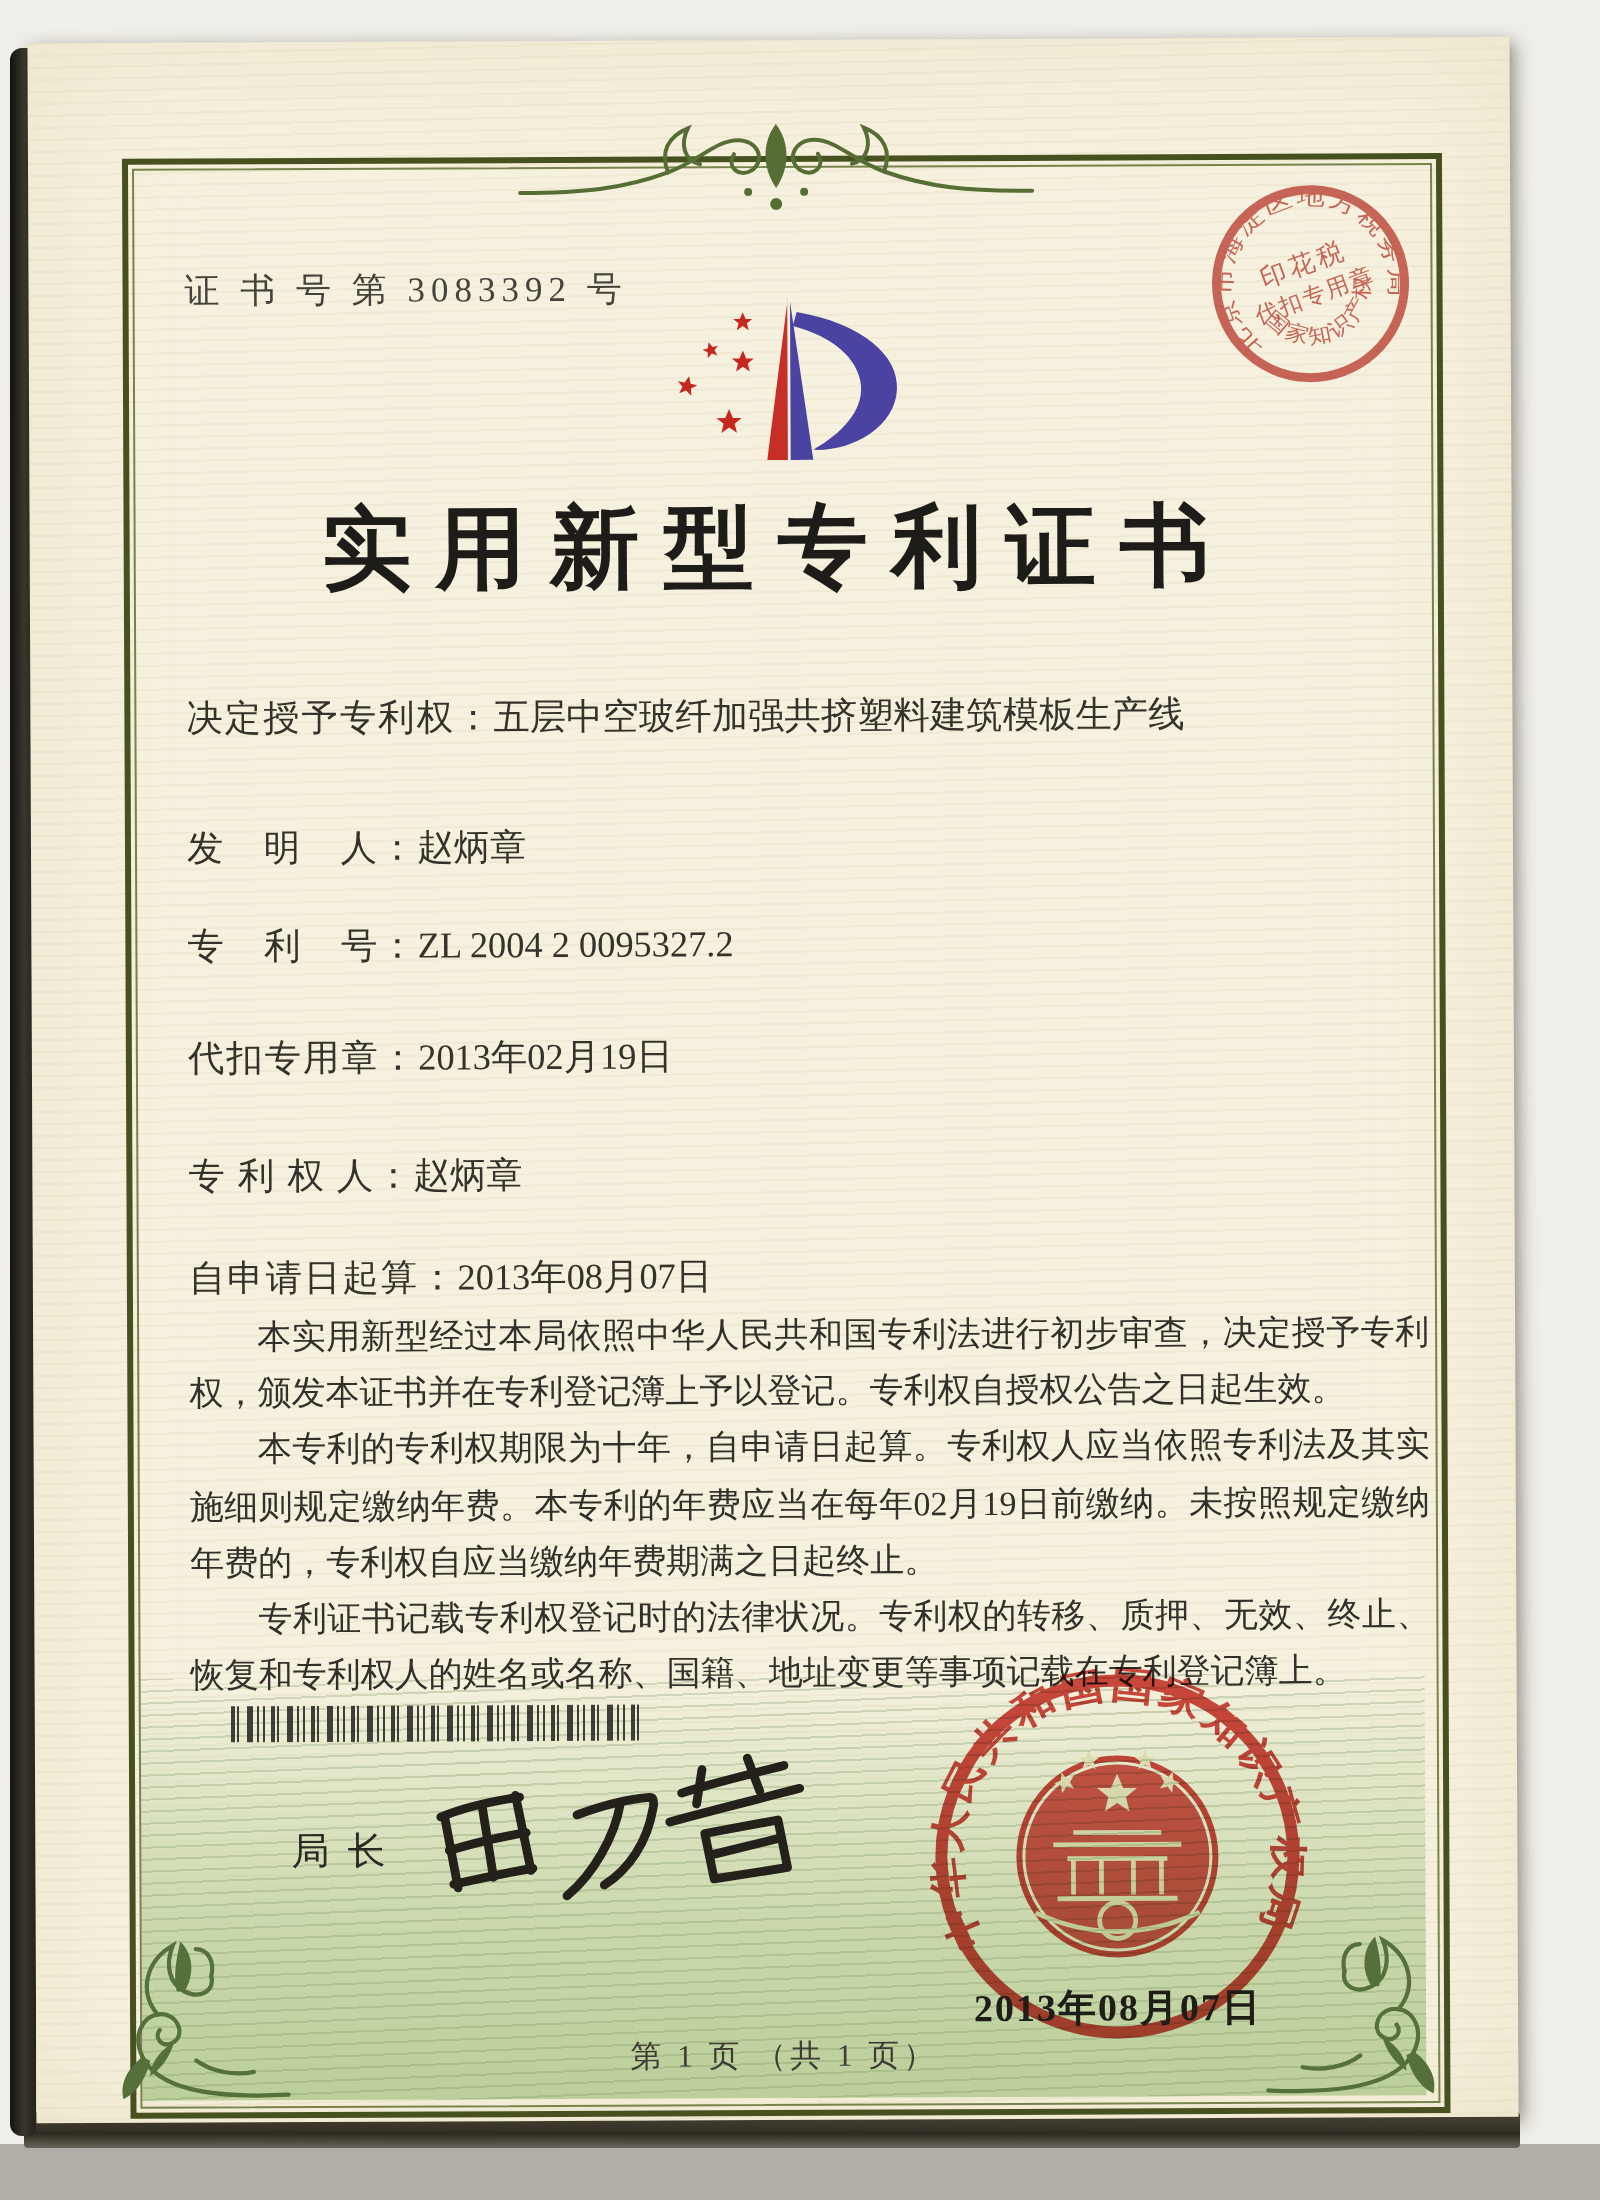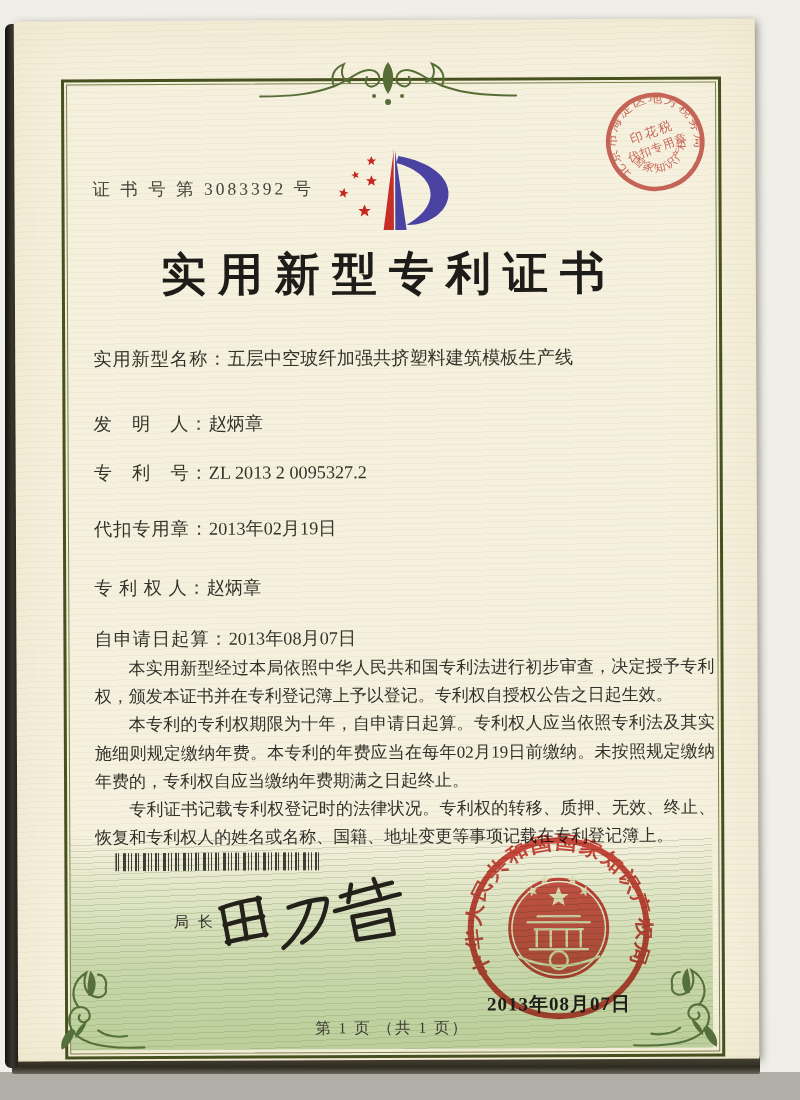--- a/index.html
+++ b/index.html
@@ -32,38 +32,38 @@
     left:53px;top:818px;width:642px;height:211px;
     background:
       repeating-linear-gradient(178deg, rgba(116,148,92,0.28) 0 1px, rgba(0,0,0,0) 1px 6px),
       linear-gradient(to bottom, rgba(205,221,180,0) 0%, rgba(201,217,173,0.45) 25%, rgba(190,209,158,0.80) 60%, rgba(183,204,150,0.92) 100%);
   }
   .flourish{width:96px;height:95px;}
   .fl-bl{left:32px;top:938px;}
   .fl-br{left:614px;top:938px;transform:scaleX(-1);}
   .ornament-top{left:244px;top:36px;width:260px;height:54px;}
   
-  .cert-no{left:78px;top:112px;font-size:17.5px;letter-spacing:3px;color:#44423a;margin-top:44px;}
+  .cert-no{left:78px;top:112px;font-size:17.5px;letter-spacing:3px;color:#44423a;}
   .logo{left:312px;top:110px;width:130px;height:110px;}
   .title{left:47px;top:224px;width:654px;text-align:center;
     font-size:45px;font-weight:600;letter-spacing:12px;color:#1d1c19;}
   .field{left:78px;width:600px;font-size:18.2px;color:#34322a;white-space:nowrap;}
   .field .lab{letter-spacing:1px;}
   .f1{top:325px;} .f2{top:390px;} .f3{top:439px;} .f4{top:495px;} .f5{top:554px;} .f6{top:605px;}
   .body-text{left:78px;top:634px;width:620px;font-size:17px;line-height:28.2px;color:#32302a;text-align:justify;}
   .body-text p{margin:0;text-indent:2em;}
   .barcode{left:98px;top:832px;width:205px;height:18px;
     background:repeating-linear-gradient(90deg,
       #20201e 0 2px, rgba(0,0,0,0) 2px 3px,
       #20201e 3px 4px, rgba(0,0,0,0) 4px 8px,
       #20201e 8px 11px, rgba(0,0,0,0) 11px 13px,
       #20201e 13px 14px, rgba(0,0,0,0) 14px 16px,
       #20201e 16px 17px, rgba(0,0,0,0) 17px 20px);
     opacity:.85;}
-  .director{left:156px;top:892px;font-size:15px;letter-spacing:9px;color:#2b2922;}
+  .director{left:128px;top:892px;font-size:19px;letter-spacing:9px;color:#2b2922;}
   .signature{left:186px;top:852px;width:218px;height:102px;}
   .seal{left:438px;top:806px;width:206px;height:206px;mix-blend-mode:multiply;}
   .seal-date{left:450px;top:972px;width:182px;text-align:center;
     font-size:19px;letter-spacing:1px;color:#1e1d18;font-weight:600;}
   .footer{left:47px;top:998px;width:654px;text-align:center;font-size:15.5px;
     letter-spacing:2px;color:#3d3b32;}
   .tax-stamp{left:578px;top:60px;width:126px;height:126px;mix-blend-mode:multiply;}
   svg text{font-family:"Liberation Serif","DejaVu Serif",serif;}
 </style>
 </head>
@@ -151,27 +151,27 @@
       <path id="taxBot" d="M35,71 A29,29 0 0 0 91,71" fill="none"></path>
       <text font-size="10.5" letter-spacing="1">
         <textPath href="#taxBot" startOffset="1" textLength="90" lengthAdjust="spacingAndGlyphs">国家知识产权局</textPath>
       </text>
     </g>
   </svg>
 
   <div class="abs title">实用新型专利证书</div>
 
   <div class="abs field f1">
-    <span class="lab">实用新型名称：</span><span>五层中空玻纤加强共挤塑料建筑模板生产线</span>
+    <span class="lab">决定授予专利权：</span><span>五层中空玻纤加强共挤塑料建筑模板生产线</span>
   </div>
   <div class="abs field f2">
     <span class="lab">发　明　人：</span><span>赵炳章</span>
   </div>
   <div class="abs field f3">
-    <span class="lab">专　利　号：</span><span>ZL 2013 2 0095327.2</span>
+    <span class="lab">专　利　号：</span><span>ZL 2004 2 0095327.2</span>
   </div>
   <div class="abs field f4">
     <span class="lab">代扣专用章：</span><span>2013年02月19日</span>
   </div>
   <div class="abs field f5">
     <span class="lab">专 利 权 人：</span><span>赵炳章</span>
   </div>
   <div class="abs field f6">
     <span class="lab">自申请日起算：</span><span>2013年08月07日</span>
   </div>

